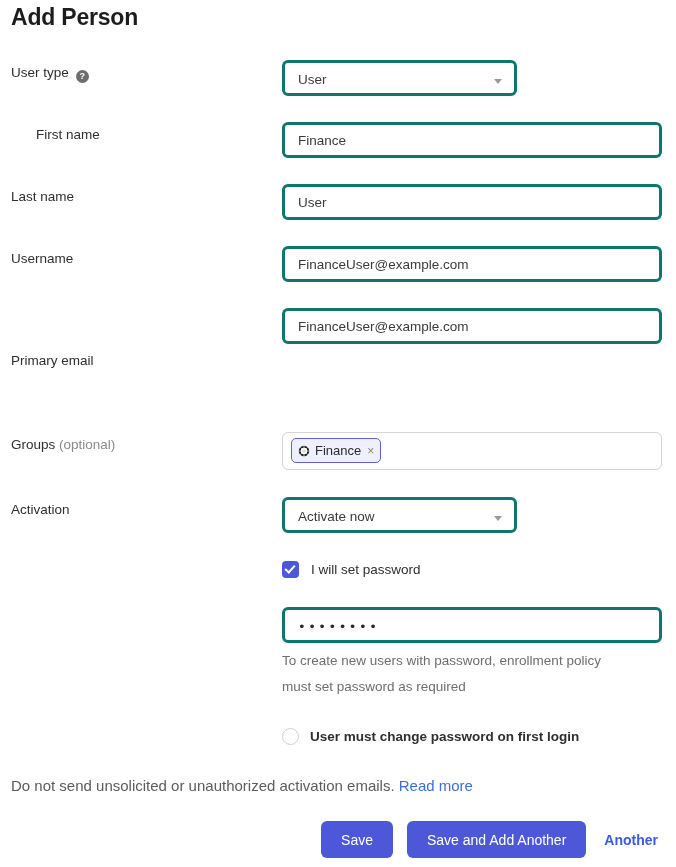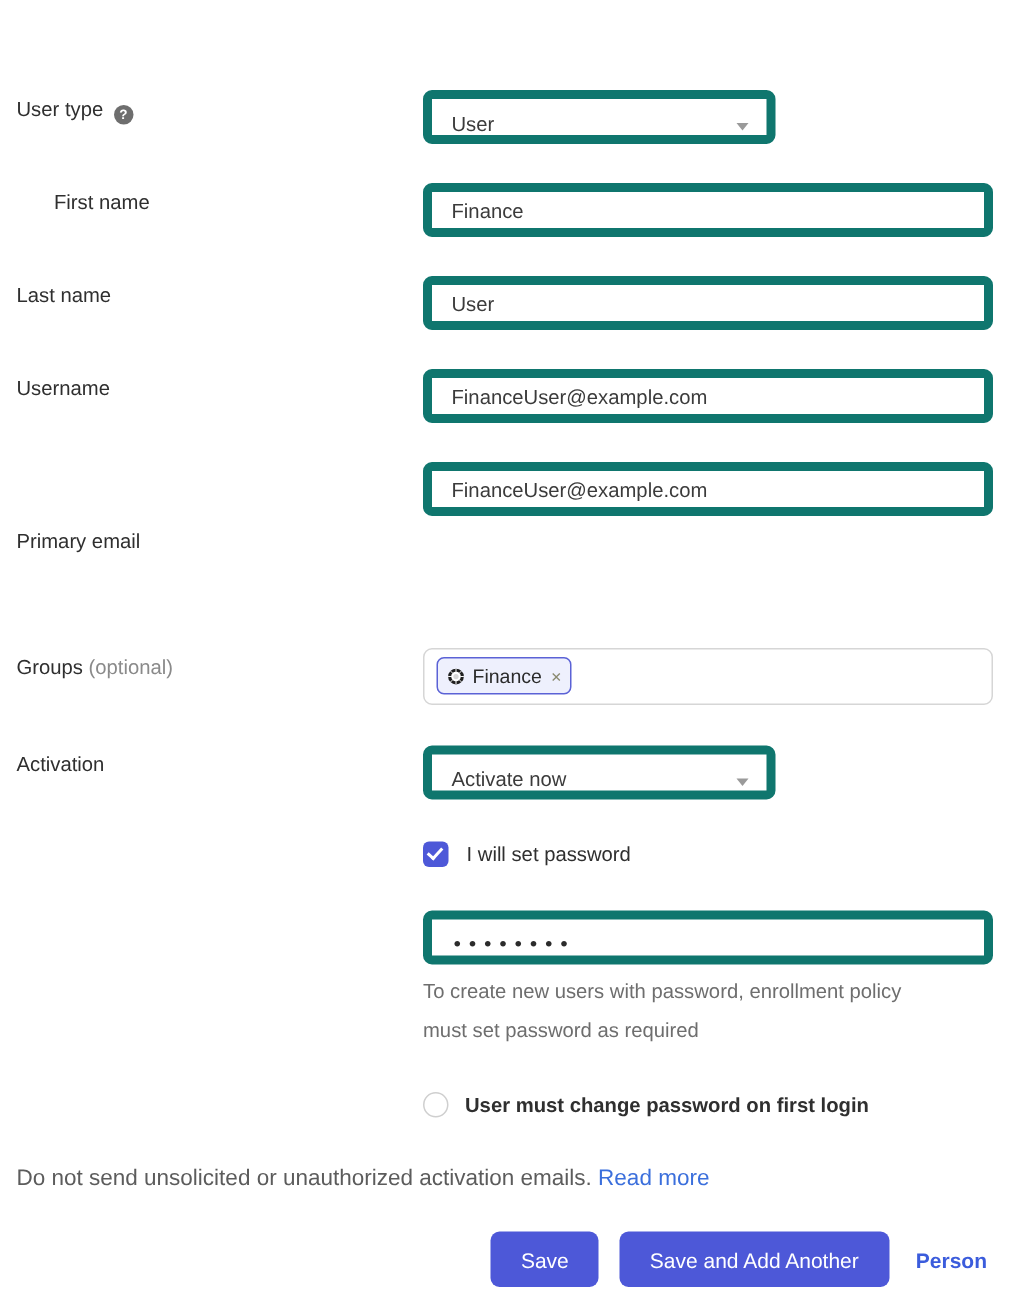--- a/index.html
+++ b/index.html
@@ -68,21 +68,21 @@
     text-align: center;
     font-weight: bold;
     cursor: pointer;
   }
 
   
   .field {
     position: absolute;
     box-sizing: border-box;
     background: #ffffff;
-    border: 6px solid #0f766e;
+    border: 3px solid #0f766e;
     border-radius: 6px;
     height: 36px;
     font-size: 13.5px;
     color: #3b3b3b;
     padding: 0 13px;
     line-height: 34px;
     white-space: nowrap;
     overflow: hidden;
   }
   .field.text {
@@ -239,20 +239,21 @@
     font-weight: bold;
     cursor: pointer;
     padding: 0 4px;
   }
 </style>
 </head>
 <body>
 
 <div class="page">
 
+  <div class="page-title">Add Person</div>
 
   <div class="row" style="top:62px;">
     <div class="label" style="top:2px;">
       <span>User type</span><span class="help-icon">?</span>
     </div>
     <div class="field select" style="top:-2px;">
       <span>User</span>
       <span class="caret"></span>
     </div>
   </div>
@@ -336,16 +337,16 @@
   </div>
 
   <div class="footnote" style="top:777px;">
     <span>Do not send unsolicited or unauthorized activation emails.</span>
     <a href="#">Read more</a>
   </div>
 
   <div class="actions" style="top:821px;">
     <button class="btn">Save</button>
     <button class="btn">Save and Add Another</button>
-    <button class="linkbtn">Person</button>
+    <button class="linkbtn">Another</button>
   </div>
 
 </div>
 
 </body></html>

